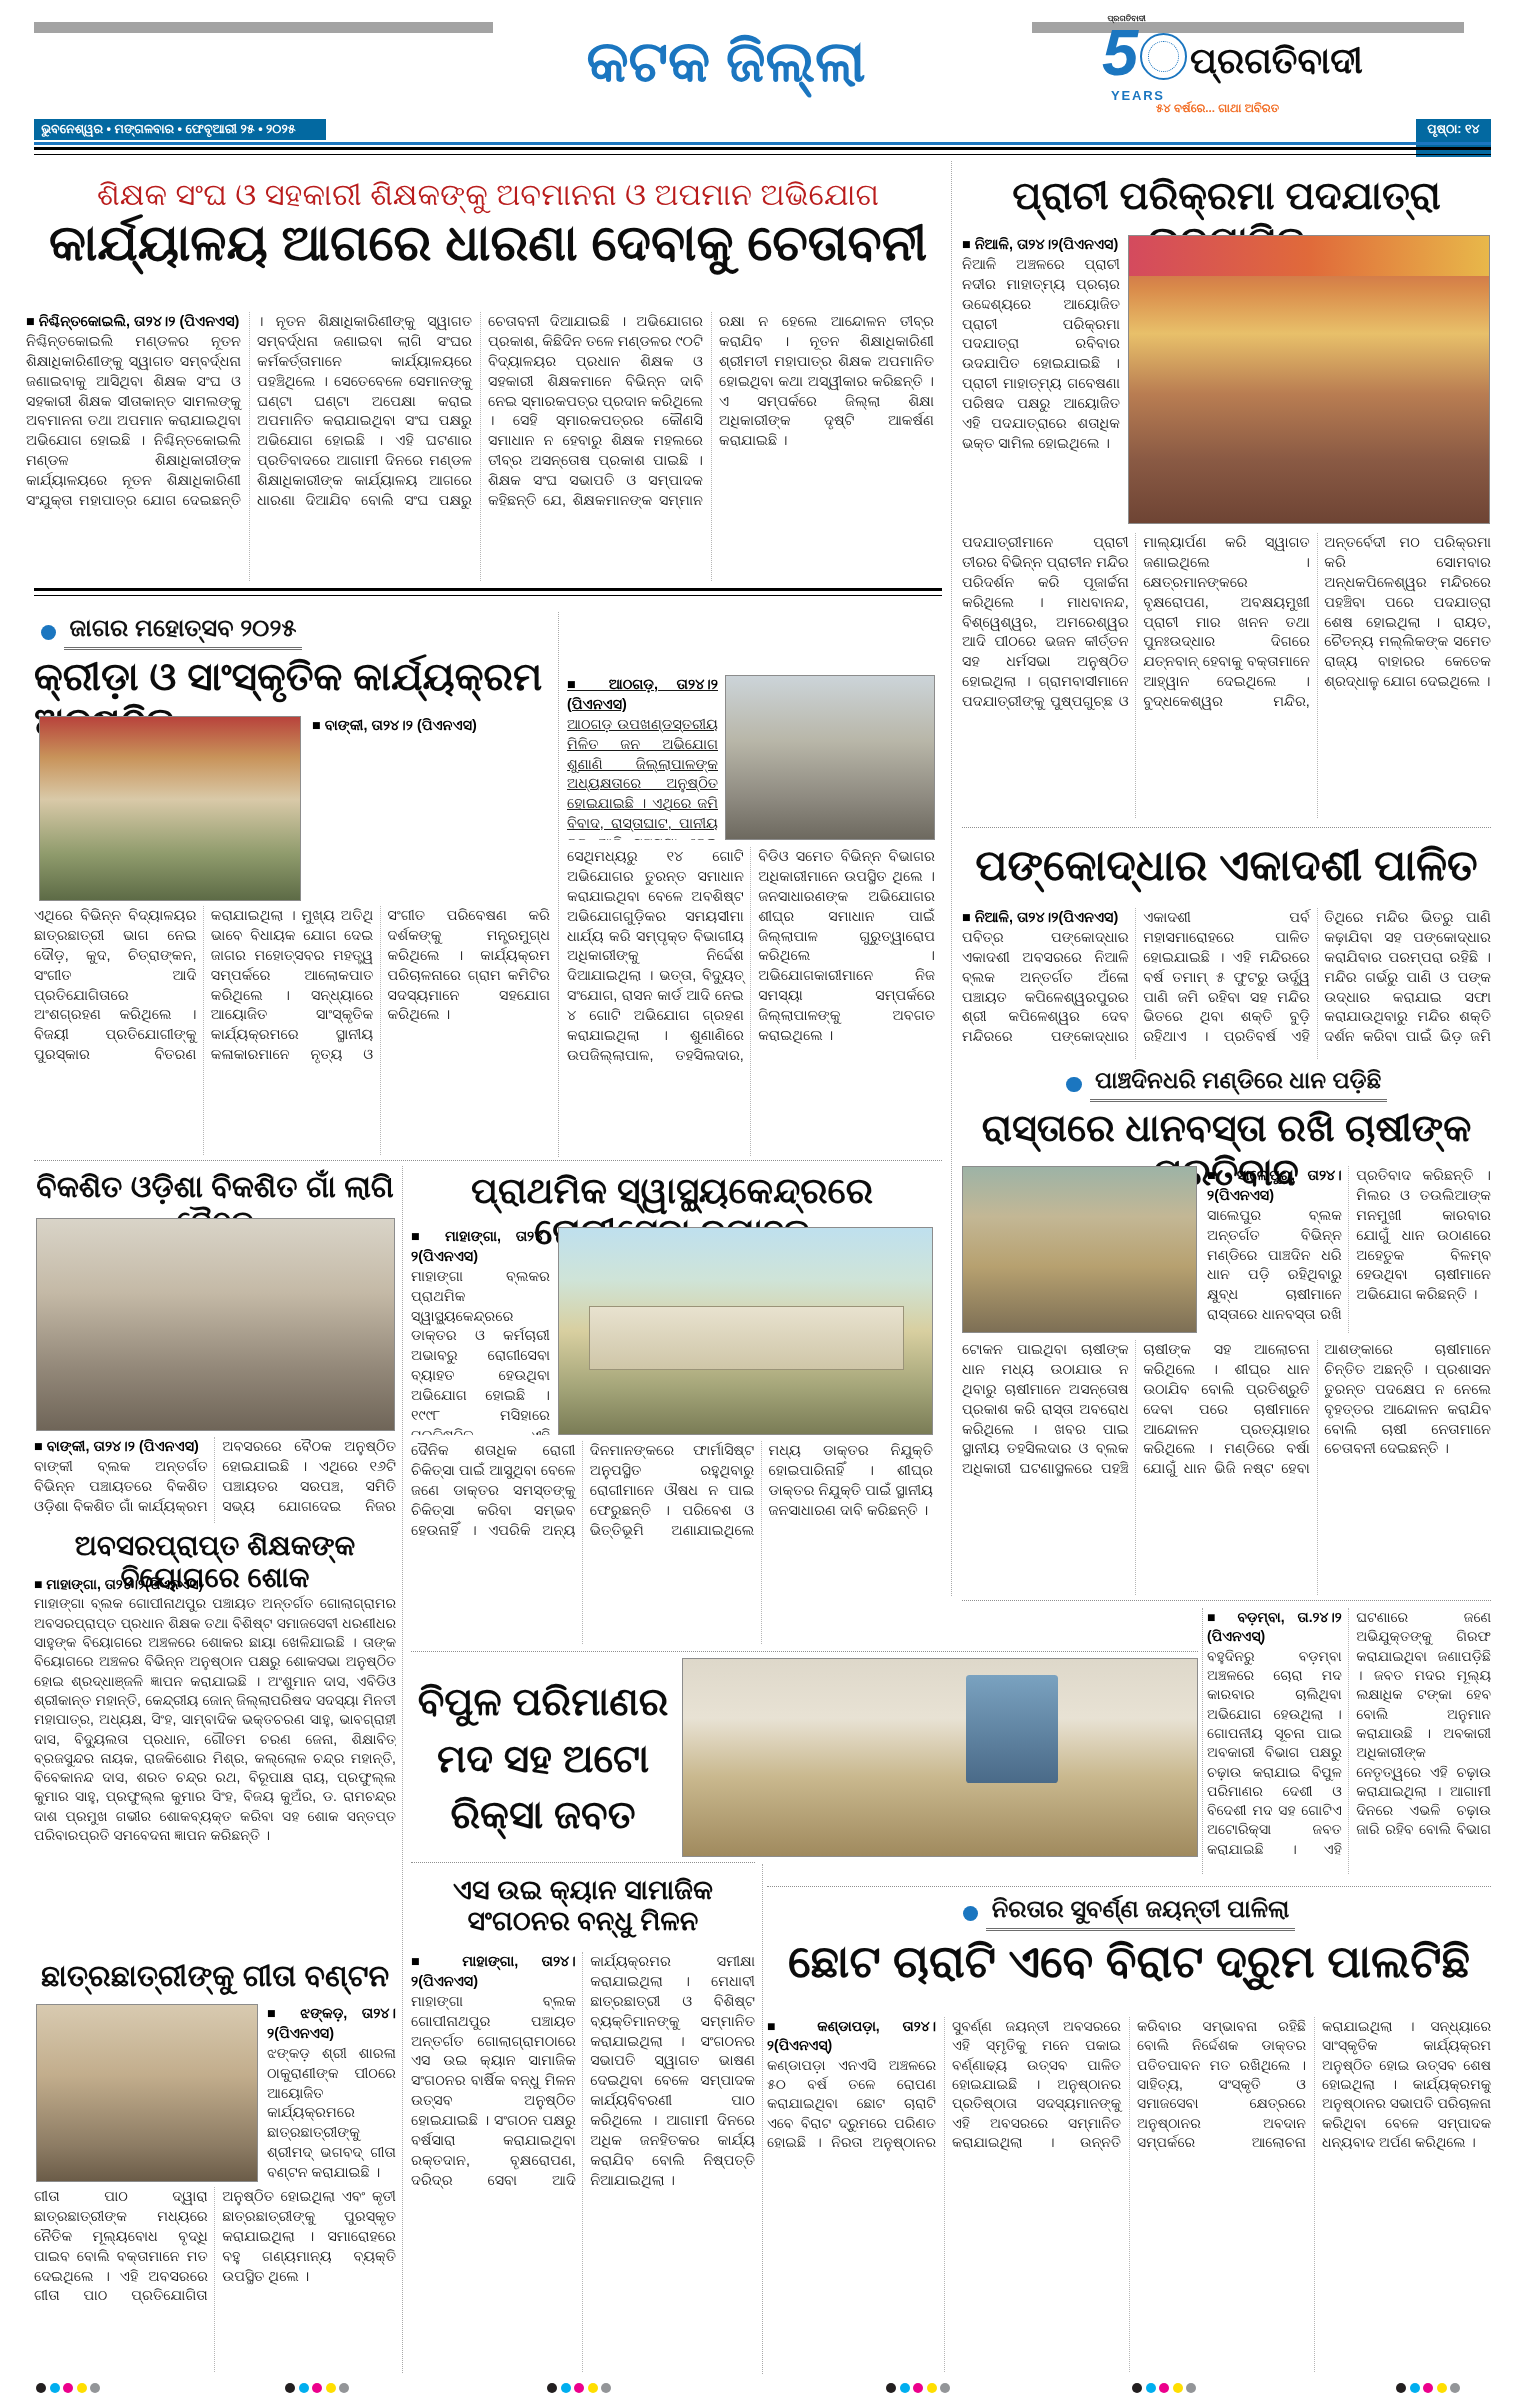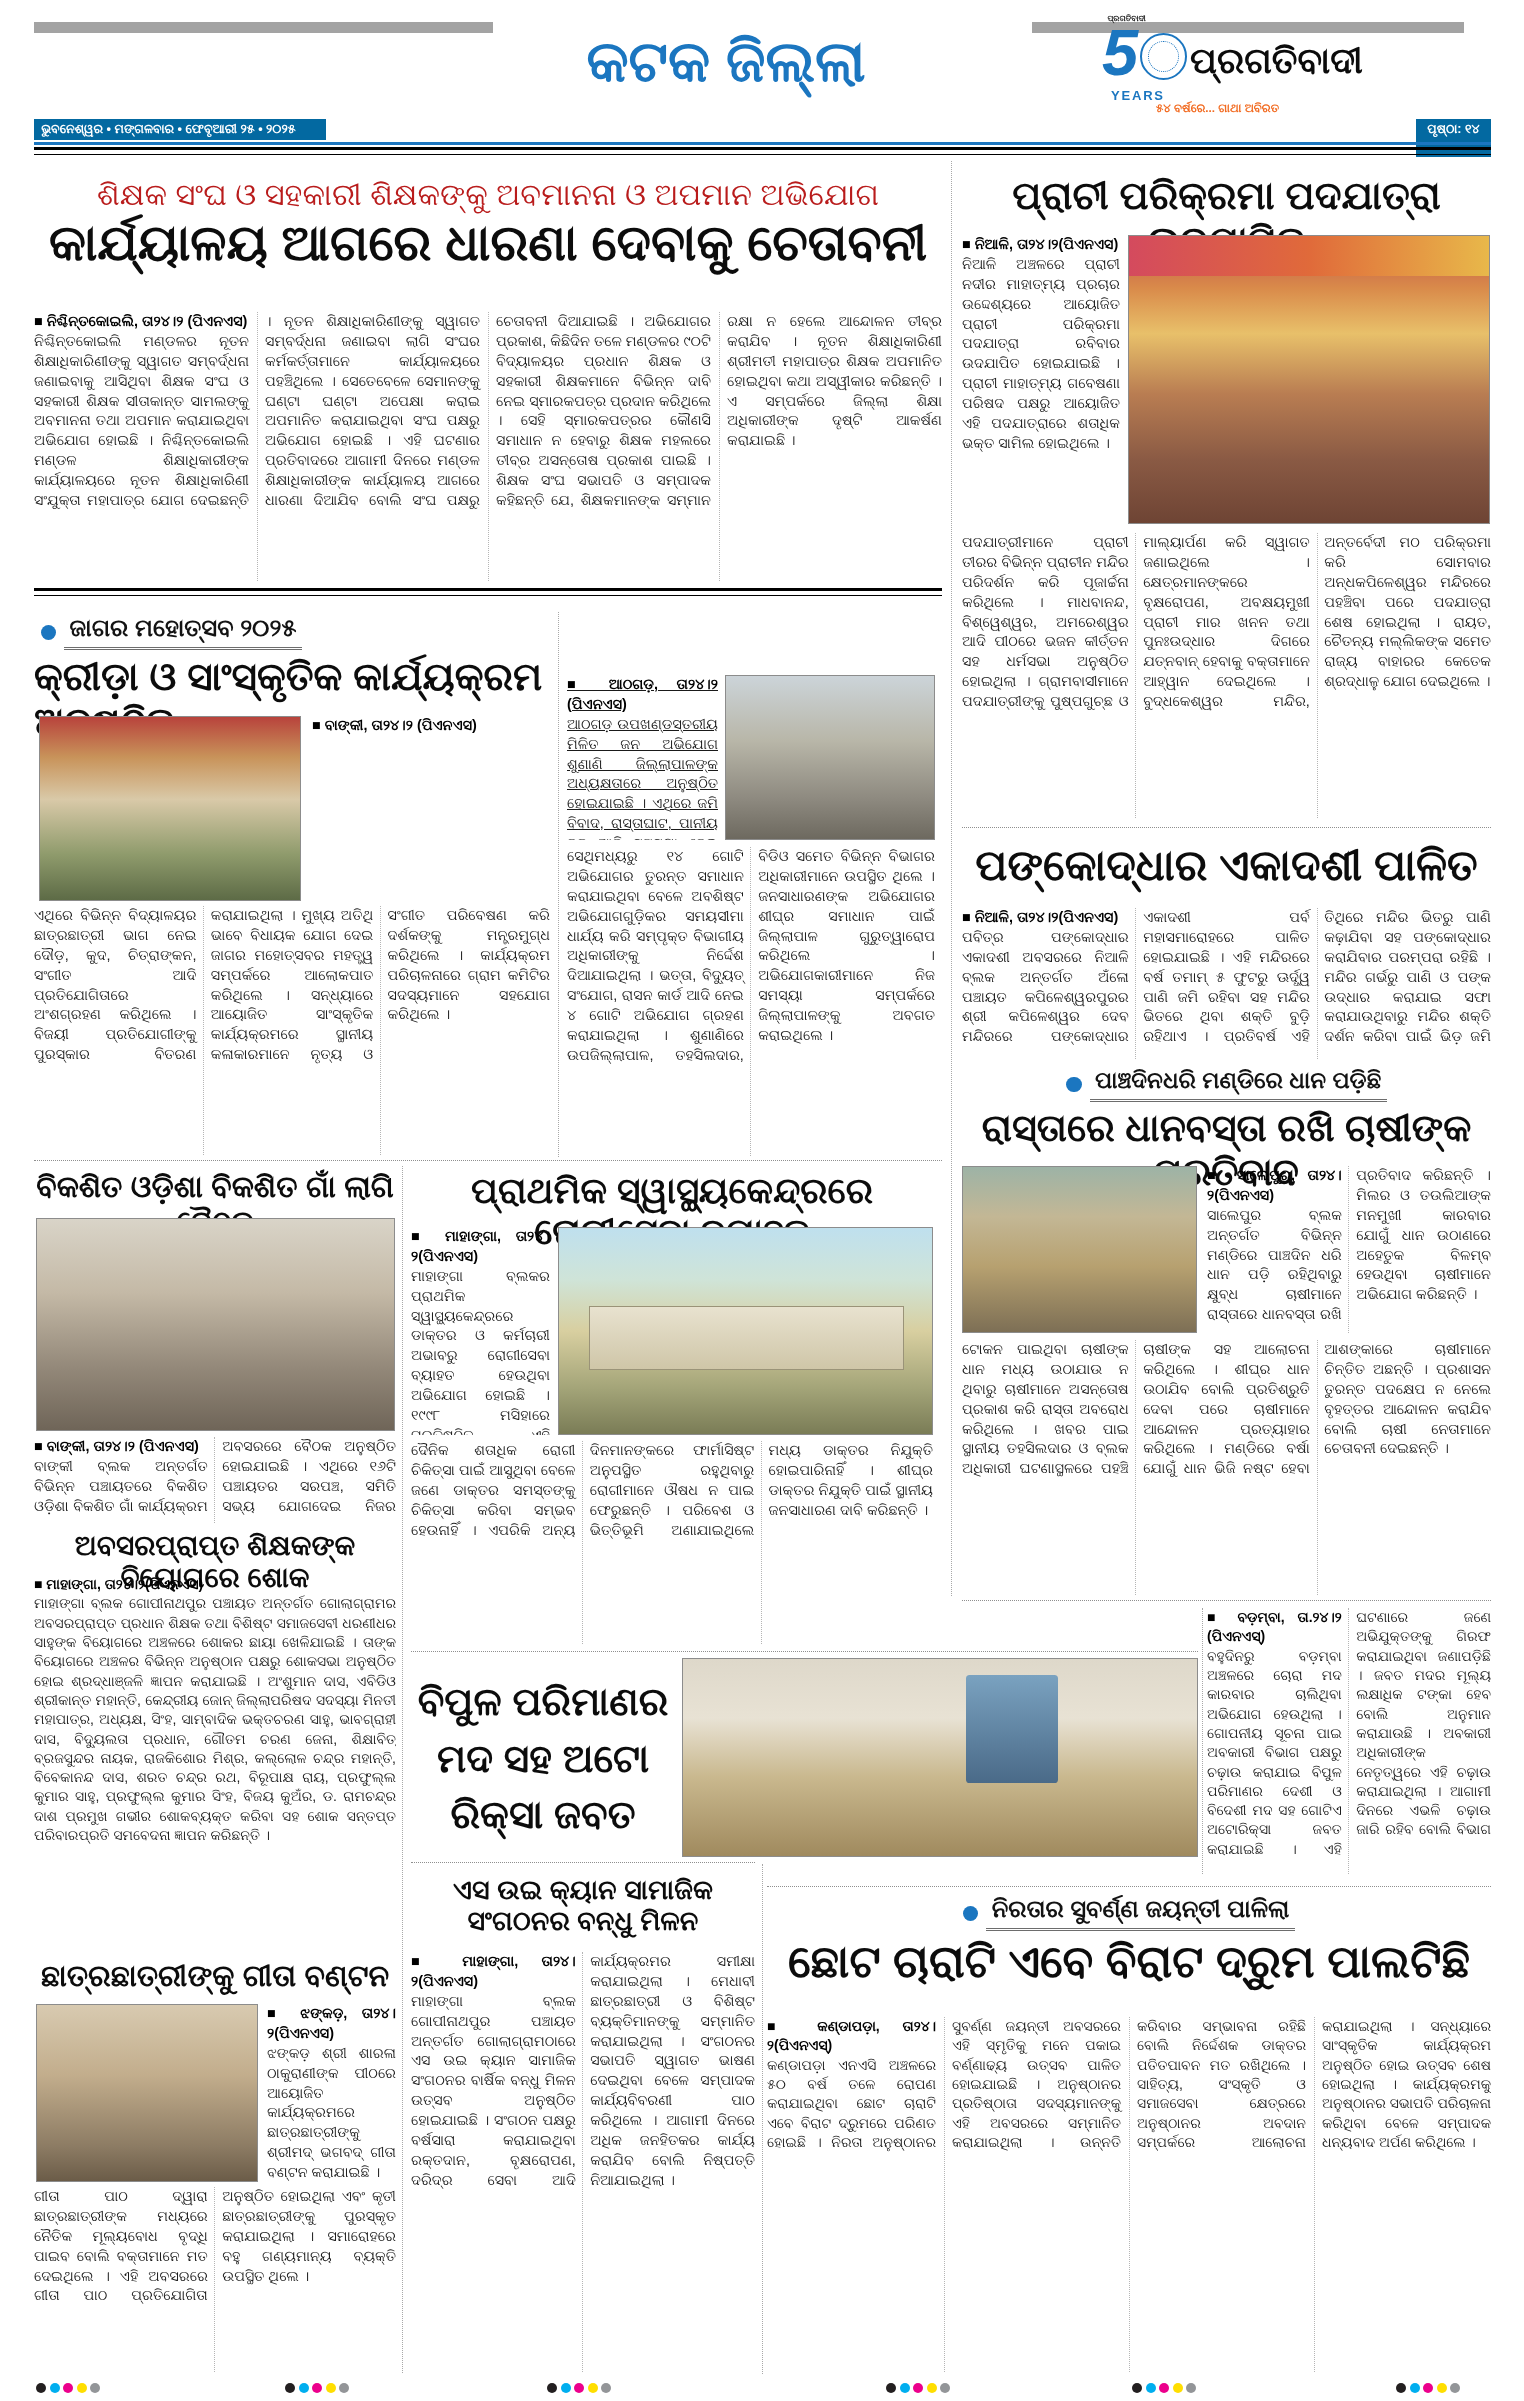--- a/index.html
+++ b/index.html
@@ -55,21 +55,21 @@
   <div class="abs hrule-double" style="left:34px;top:147px;width:1457px;"></div>
 
   <div class="abs vrule" style="left:951px;top:161px;height:1435px;"></div>
   <div class="abs vrule" style="left:558px;top:612px;height:545px;"></div>
   <div class="abs vrule" style="left:402px;top:1166px;height:1207px;"></div>
   <div class="abs vrule" style="left:762px;top:1864px;height:510px;"></div>
   <div class="abs vrule" style="left:1202px;top:1608px;height:266px;"></div>
 
   <div class="abs center kicker" style="left:34px;top:165px;width:908px;font-size:30.5px;">ଶିକ୍ଷକ ସଂଘ ଓ ସହକାରୀ ଶିକ୍ଷକଙ୍କୁ ଅବମାନନା ଓ ଅପମାନ ଅଭିଯୋଗ</div>
   <div class="abs center headline" style="left:34px;top:215px;width:908px;font-size:50px;">କାର୍ଯ୍ୟାଳୟ ଆଗରେ ଧାରଣା ଦେବାକୁ ଚେତାବନୀ</div>
-  <div class="abs body-block col4" style="left:34px;top:312px;width:908px;height:269px;">
+  <div class="abs body-block col4" style="left:26px;top:312px;width:908px;height:269px;">
     <div class="dl">■ ନିଶ୍ଚିନ୍ତକୋଇଲି, ତା୨୪।୨ (ପିଏନଏସ)</div>
     <span>ନିଶ୍ଚିନ୍ତକୋଇଲି ମଣ୍ଡଳର ନୂତନ ଶିକ୍ଷାଧିକାରିଣୀଙ୍କୁ ସ୍ୱାଗତ ସମ୍ବର୍ଦ୍ଧନା ଜଣାଇବାକୁ ଆସିଥିବା ଶିକ୍ଷକ ସଂଘ ଓ ସହକାରୀ ଶିକ୍ଷକ ସୀତାକାନ୍ତ ସାମଲଙ୍କୁ ଅବମାନନା ତଥା ଅପମାନ କରାଯାଇଥିବା ଅଭିଯୋଗ ହୋଇଛି । ନିଶ୍ଚିନ୍ତକୋଇଲି ମଣ୍ଡଳ ଶିକ୍ଷାଧିକାରୀଙ୍କ କାର୍ଯ୍ୟାଳୟରେ ନୂତନ ଶିକ୍ଷାଧିକାରିଣୀ ସଂଯୁକ୍ତା ମହାପାତ୍ର ଯୋଗ ଦେଇଛନ୍ତି । ନୂତନ ଶିକ୍ଷାଧିକାରିଣୀଙ୍କୁ ସ୍ୱାଗତ ସମ୍ବର୍ଦ୍ଧନା ଜଣାଇବା ଲାଗି ସଂଘର କର୍ମକର୍ତ୍ତାମାନେ କାର୍ଯ୍ୟାଳୟରେ ପହଞ୍ଚିଥିଲେ । ସେତେବେଳେ ସେମାନଙ୍କୁ ଘଣ୍ଟା ଘଣ୍ଟା ଅପେକ୍ଷା କରାଇ ଅପମାନିତ କରାଯାଇଥିବା ସଂଘ ପକ୍ଷରୁ ଅଭିଯୋଗ ହୋଇଛି । ଏହି ଘଟଣାର ପ୍ରତିବାଦରେ ଆଗାମୀ ଦିନରେ ମଣ୍ଡଳ ଶିକ୍ଷାଧିକାରୀଙ୍କ କାର୍ଯ୍ୟାଳୟ ଆଗରେ ଧାରଣା ଦିଆଯିବ ବୋଲି ସଂଘ ପକ୍ଷରୁ ଚେତାବନୀ ଦିଆଯାଇଛି । ଅଭିଯୋଗର ପ୍ରକାଶ, କିଛିଦିନ ତଳେ ମଣ୍ଡଳର ୯୦ଟି ବିଦ୍ୟାଳୟର ପ୍ରଧାନ ଶିକ୍ଷକ ଓ ସହକାରୀ ଶିକ୍ଷକମାନେ ବିଭିନ୍ନ ଦାବି ନେଇ ସ୍ମାରକପତ୍ର ପ୍ରଦାନ କରିଥିଲେ । ସେହି ସ୍ମାରକପତ୍ରର କୌଣସି ସମାଧାନ ନ ହେବାରୁ ଶିକ୍ଷକ ମହଲରେ ତୀବ୍ର ଅସନ୍ତୋଷ ପ୍ରକାଶ ପାଇଛି । ଶିକ୍ଷକ ସଂଘ ସଭାପତି ଓ ସମ୍ପାଦକ କହିଛନ୍ତି ଯେ, ଶିକ୍ଷକମାନଙ୍କ ସମ୍ମାନ ରକ୍ଷା ନ ହେଲେ ଆନ୍ଦୋଳନ ତୀବ୍ର କରାଯିବ । ନୂତନ ଶିକ୍ଷାଧିକାରିଣୀ ଶ୍ରୀମତୀ ମହାପାତ୍ର ଶିକ୍ଷକ ଅପମାନିତ ହୋଇଥିବା କଥା ଅସ୍ୱୀକାର କରିଛନ୍ତି । ଏ ସମ୍ପର୍କରେ ଜିଲ୍ଲା ଶିକ୍ଷା ଅଧିକାରୀଙ୍କ ଦୃଷ୍ଟି ଆକର୍ଷଣ କରାଯାଇଛି ।</span>
   </div>
   <div class="abs hrule-double" style="left:34px;top:588px;width:908px;"></div>
 
   <div class="abs center headline" style="left:962px;top:174px;width:529px;font-size:39px;">ପ୍ରାଚୀ ପରିକ୍ରମା ପଦଯାତ୍ରା ଉଦଯାପିତ</div>
   <div class="abs body-block" style="left:962px;top:235px;width:158px;height:289px;">
     <div class="dl">■ ନିଆଳି, ତା୨୪।୨(ପିଏନଏସ)</div>
     <span>ନିଆଳି ଅଞ୍ଚଳରେ ପ୍ରାଚୀ ନଦୀର ମାହାତ୍ମ୍ୟ ପ୍ରଚାର ଉଦ୍ଦେଶ୍ୟରେ ଆୟୋଜିତ ପ୍ରାଚୀ ପରିକ୍ରମା ପଦଯାତ୍ରା ରବିବାର ଉଦଯାପିତ ହୋଇଯାଇଛି । ପ୍ରାଚୀ ମାହାତ୍ମ୍ୟ ଗବେଷଣା ପରିଷଦ ପକ୍ଷରୁ ଆୟୋଜିତ ଏହି ପଦଯାତ୍ରାରେ ଶତାଧିକ ଭକ୍ତ ସାମିଲ ହୋଇଥିଲେ ।</span>
   </div>

